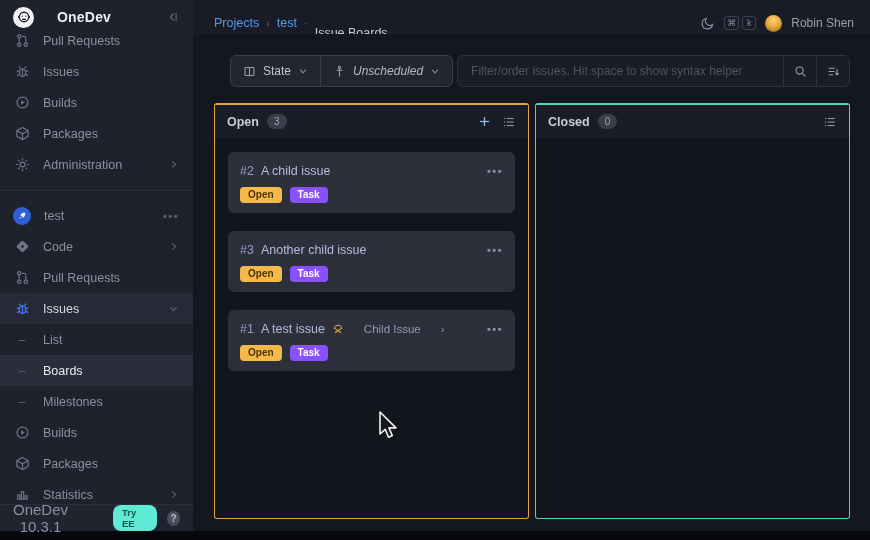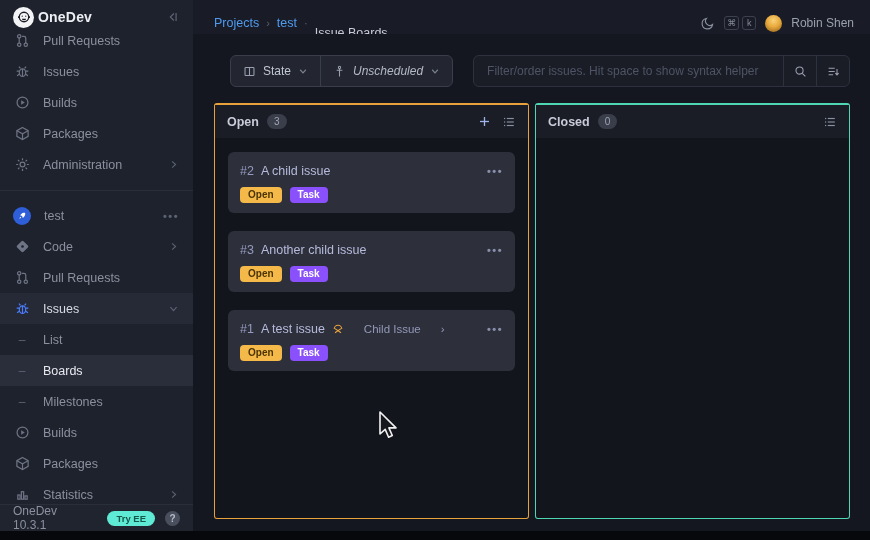--- a/index.html
+++ b/index.html
@@ -2,38 +2,38 @@
 <html><head>
 <meta charset="utf-8">
 <style>
   * { margin:0; padding:0; box-sizing:border-box; }
   html,body { width:870px; height:540px; background:#07080c; overflow:hidden;
               font-family:"Liberation Sans","DejaVu Sans",sans-serif; }
   .app { position:absolute; top:0; left:0; width:870px; height:531px; display:flex; background:#14171f; }
 
   
   .sidebar { width:193px; height:531px; background:#1e222c; flex:none; display:flex; flex-direction:column; position:relative; z-index:3; }
-  .side-header { height:34px; flex:none; display:flex; align-items:center; padding:0 13px; gap:4px; }
+  .side-header { height:34px; flex:none; display:flex; align-items:center; padding:0 13px; gap:23px; }
   .logo-badge { width:21px; height:21px; border-radius:50%; background:#f3f4f6; display:flex; align-items:center; justify-content:center; color:#1b1e27; }
   .brand-name { color:#eceef2; font-size:14px; font-weight:bold; letter-spacing:.2px; }
   .collapse { margin-left:auto; color:#5c6374; display:flex; }
   .side-nav { flex:1; overflow:hidden; margin-top:-9px; }
   .nav-row { height:31px; display:flex; align-items:center; padding:0 14px; gap:13px; color:#8b90a0; font-size:12.5px; cursor:default; }
   .nav-row .nicon { width:16px; height:16px; flex:none; color:#6e7485; display:flex; align-items:center; justify-content:center; }
   .nav-row .chev { margin-left:auto; color:#5c6374; display:flex; }
   .nav-row.hl { background:#262a36; color:#d9dce4; }
   .nav-row.hl .nicon { color:#4a7dff; }
   .nav-row.active-sub { background:#2a2e3a; color:#e8eaf0; }
   .nav-row .dash { width:16px; text-align:center; color:#5c6374; font-size:12px; flex:none; }
   .nav-divider { border-top:1px solid #2a2e39; margin:10px 0 9px; }
   .proj-avatar { width:18px; height:18px; border-radius:50%; background:#2f5fd8; color:#fff; display:flex; align-items:center; justify-content:center; flex:none; margin-left:-1px; }
   .dots { color:#6b7080; font-size:11px; letter-spacing:1.5px; font-weight:bold; }
   .side-footer { position:absolute; bottom:0; left:0; right:0; height:27px; background:#20242f; border-top:1px solid #2a2e39;
                  display:flex; align-items:center; padding:0 13px; gap:10px; }
-  .version { color:#8b90a0; font-size:12px; flex:1; }
+  .version { color:#8b90a0; font-size:15px; flex:1;text-align:center; }
   .try-ee { background:#5eead4; color:#14584a; font-size:9.5px; font-weight:bold; padding:2px 9px; border-radius:8px;margin-left:35px; }
   .help-circle { width:15px; height:15px; border-radius:50%; background:#4a4f5e; color:#b7bcc8; font-size:10px; font-weight:bold;
                  display:flex; align-items:center; justify-content:center; }
 
   
   .right-pane { flex:1; display:flex; flex-direction:column; min-width:0; }
   .topbar { height:34px; flex:none; background:#191c26; display:flex; align-items:center; padding:12px 16px 0 21px; }
   .crumb { display:flex; align-items:center; gap:7px; font-size:12.5px; }
   .crumb a { color:#4f9bf0; text-decoration:none; cursor:pointer; }
   .crumb .sep { color:#5a6070; font-size:11px; }
@@ -43,21 +43,21 @@
   .kbd-group { display:flex; gap:3px; }
   .kbd { min-width:14px; height:14px; border:1px solid #3c4150; border-radius:3px; color:#868b9b; font-size:9px;
          display:flex; align-items:center; justify-content:center; padding:0 2px; }
   .avatar { width:17px; height:17px; border-radius:50%; flex:none;
             background:radial-gradient(circle at 50% 32%, #f8d37a 0%, #e9a93c 45%, #8a5c17 100%); }
   .user-name { color:#9aa0ae; font-size:12px; }
 
   .main { flex:1; background:#14171f; padding:21px 20px 12px 21px; display:flex; flex-direction:column; min-height:0; }
 
   
-  .filter-bar { display:flex; gap:20px; flex:none;padding-left:16px; }
+  .filter-bar { display:flex; gap:4px; flex:none;padding-left:16px; }
   .btn-group { display:flex; border:1px solid #3a3e4a; border-radius:6px; background:#232631; overflow:hidden; }
   .tb-btn { height:30px; display:flex; align-items:center; gap:7px; padding:0 12px; font-size:12px; color:#c3c7d3; cursor:pointer; }
   .tb-btn + .tb-btn { border-left:1px solid #3a3e4a; }
   .tb-btn .bicon { color:#9aa0b0; display:flex; }
   .italic { font-style:italic; color:#b4b8c6; }
   .chev-dn { color:#7b8090; display:flex; }
   .filter-group { flex:1; display:flex; border:1px solid #2e323e; border-radius:6px; background:#1a1d26; overflow:hidden; height:32px; }
   .filter-group input { flex:1; background:transparent; border:none; outline:none; color:#c3c7d3; font-size:12px; padding:0 13px;
                         font-family:"Liberation Sans","DejaVu Sans",sans-serif; }
   .filter-group input::placeholder { color:#4e5465; }

